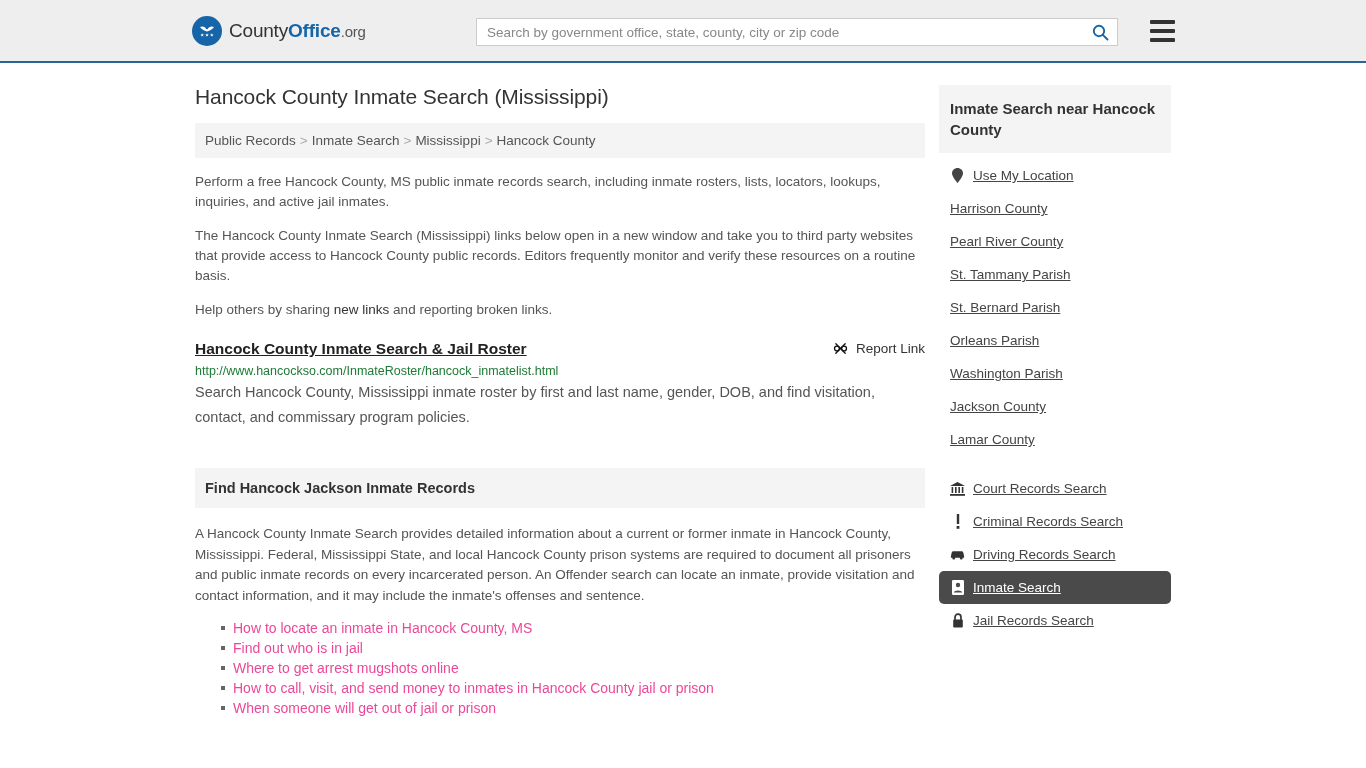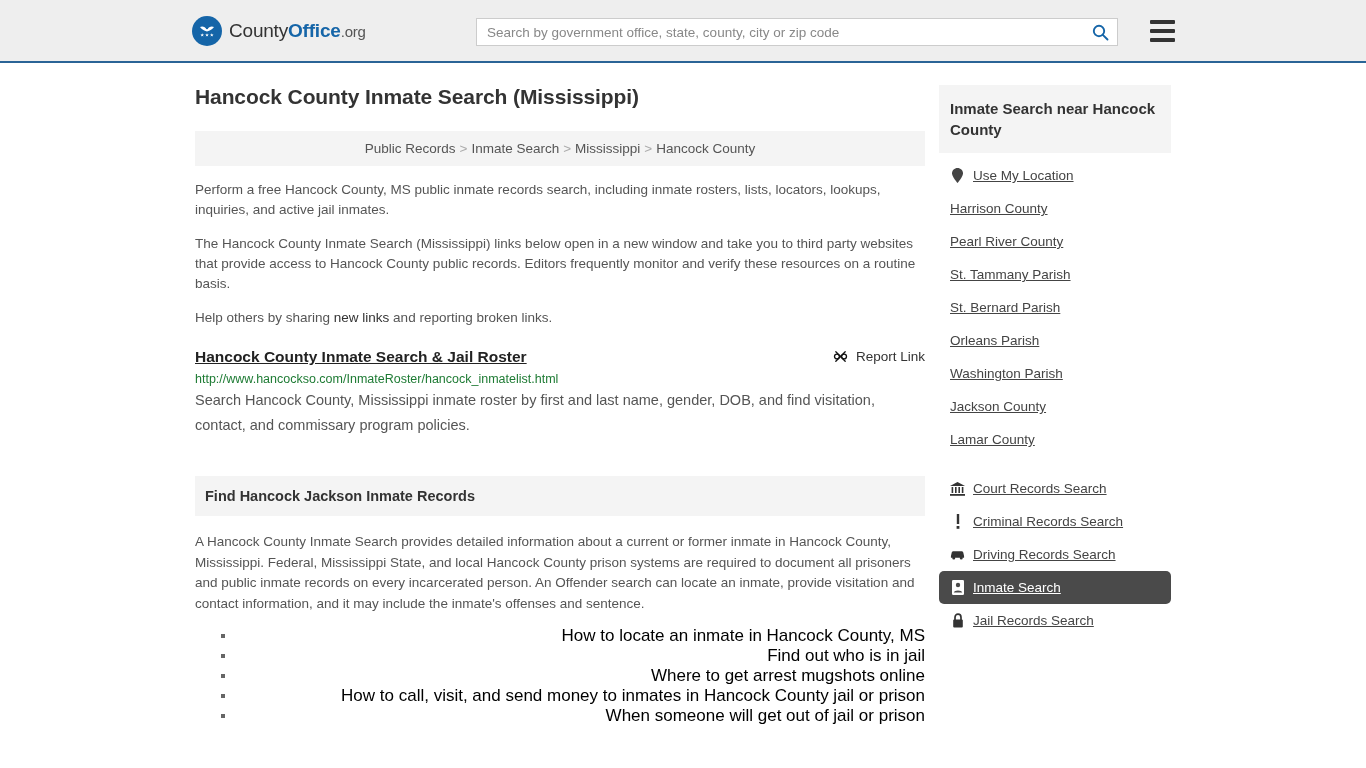--- a/index.html
+++ b/index.html
@@ -101,32 +101,31 @@
   }
   .side-col {
     width: 232px;
     margin-left: 14px;
     padding-top: 22px;
   }
 
   h1.page-title {
     font-size: 21px;
     color: #333333;
-    margin: 0 0 22px 0;
-    font-weight: bold;
+    margin: 0 0 14px 0;
+    font-weight: normal;
     letter-spacing: -0.1px;
   }
 
   .breadcrumb {
     background: #f4f4f4;
     padding: 10px 10px;
     font-size: 13.5px;
     color: #666666;
     margin-bottom: 14px;
-    text-align: center;
   }
   .breadcrumb a {
     color: #555555;
     text-decoration: none;
   }
   .breadcrumb .sep { color: #aaaaaa; margin: 0 4px; }
 
   .intro p {
     font-size: 13.5px;
     line-height: 20px;
@@ -191,27 +190,26 @@
     font-weight: bold;
     color: #333333;
     margin: 22px 0 0 0;
   }
   ul.learn-list {
     margin: 12px 0 0 0;
     padding-left: 38px;
     list-style: none;
   }
   ul.learn-list li {
-    font-size: 17px;
+    font-size: 14px;
     line-height: 20px;
-    color: #000000;
+    color: #ec4899;
     margin-bottom: 0px;
     position: relative;
     padding: 0 0 0 0;
-    text-align: right;
   }
   ul.learn-list li::before {
     content: "";
     position: absolute;
     left: -12px; top: 8px;
     width: 4px; height: 4px;
     background: #666666;
   }
 
   

